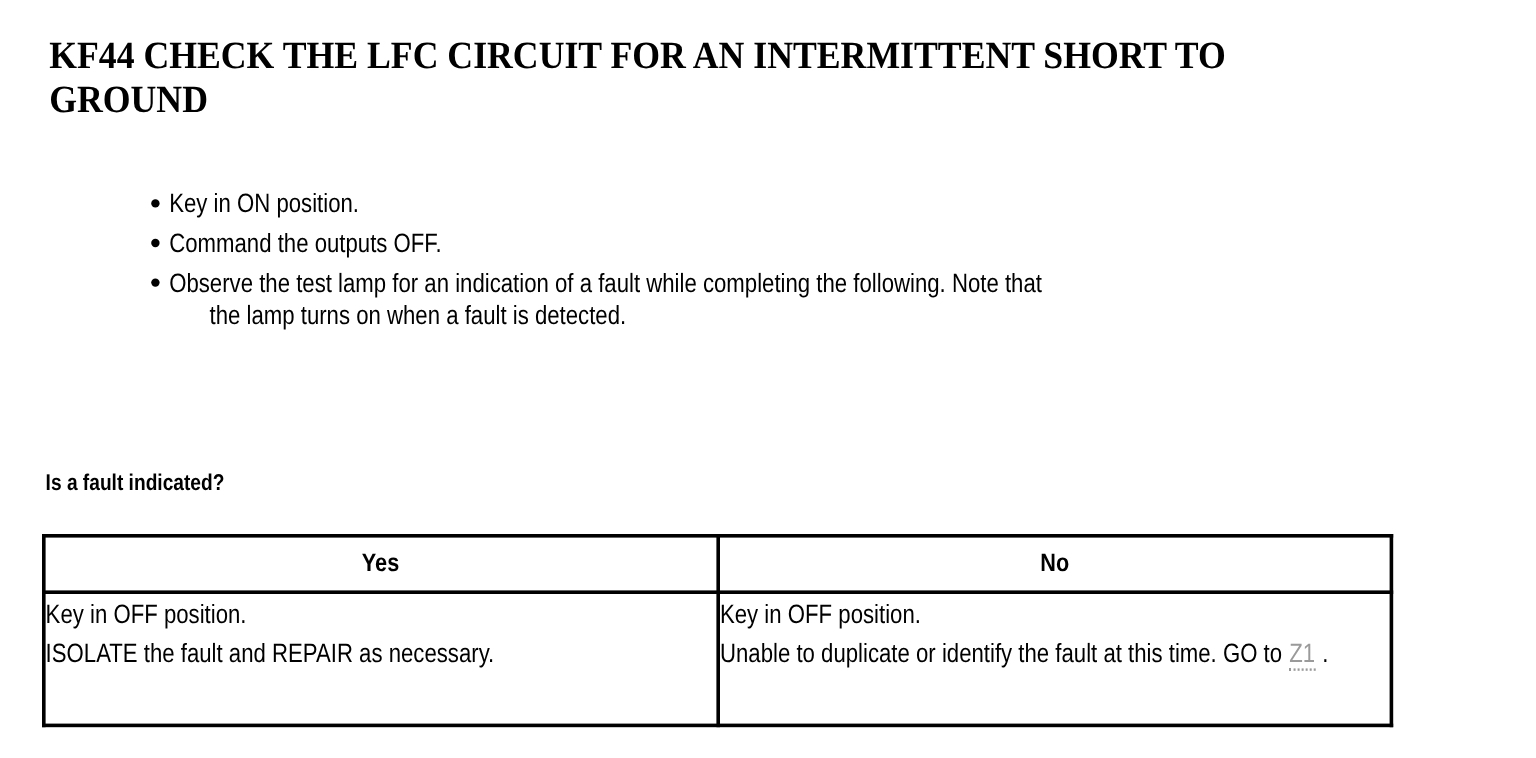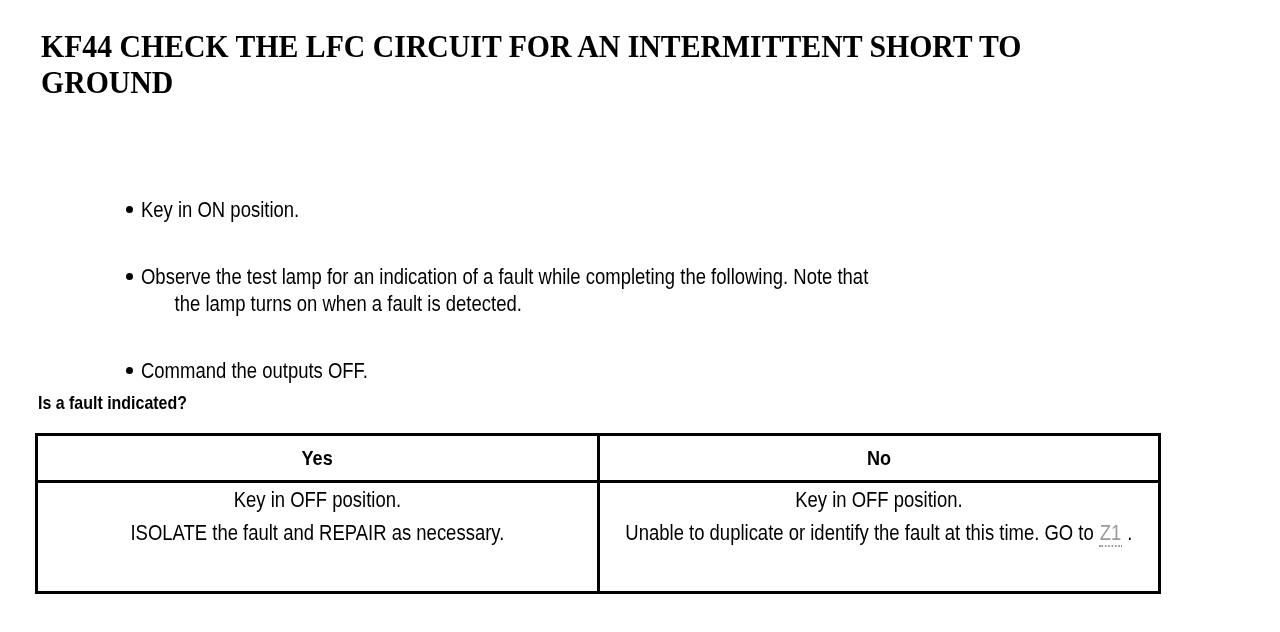--- a/index.html
+++ b/index.html
@@ -39,21 +39,20 @@
     top: 156px;
     width: 1280px;
   }
   .bullet-row {
     position: relative;
     margin: 0 0 6px 0;
     min-height: 27px;
   }
   .bullet-row.level1 {
     padding-left: 141px;
-    margin-top: 40px;
   }
   .bullet-row.level2 {
     padding-left: 238px;
   }
   .marker {
     position: absolute;
     font-family: "Liberation Sans", sans-serif;
   }
   .marker.dot {
     left: 126px;
@@ -98,31 +97,30 @@
     font-weight: bold;
     transform: scaleX(0.84);
     transform-origin: left top;
     white-space: nowrap;
   }
 
   
   .decision-table {
     position: absolute;
     left: 35px;
-    top: 433px;
+    top: 445px;
     width: 1117px;
     border-collapse: collapse;
     table-layout: fixed;
   }
   .decision-table td,
   .decision-table th {
     border: 3px solid #000;
     padding: 0;
     vertical-align: top;
-    text-align: center;
   }
   .decision-table th {
     height: 44px;
     text-align: center;
     vertical-align: middle;
   }
   .hdr-txt {
     display: inline-block;
     font-size: 21px;
     font-weight: bold;
@@ -156,27 +154,27 @@
 
 <div class="steps">
 
   <div class="bullet-row level1">
     <span class="marker dot"></span>
     <span class="btxt">Key in ON position.</span>
   </div>
 
   <div class="bullet-row level1">
     <span class="marker dot"></span>
+    <span class="btxt">Command the outputs OFF.</span>
+  </div>
+
+  <div class="bullet-row level1">
+    <span class="marker dot"></span>
     <span class="btxt">Observe the test lamp for an indication of a fault while completing the following. Note that</span>
     <span class="btxt cont-line">the lamp turns on when a fault is detected.</span>
-  </div>
-
-  <div class="bullet-row level1">
-    <span class="marker dot"></span>
-    <span class="btxt">Command the outputs OFF.</span>
   </div>
 
 
 
 </div>
 
 <div class="question">Is a fault indicated?</div>
 
 <table class="decision-table">
   <thead>

